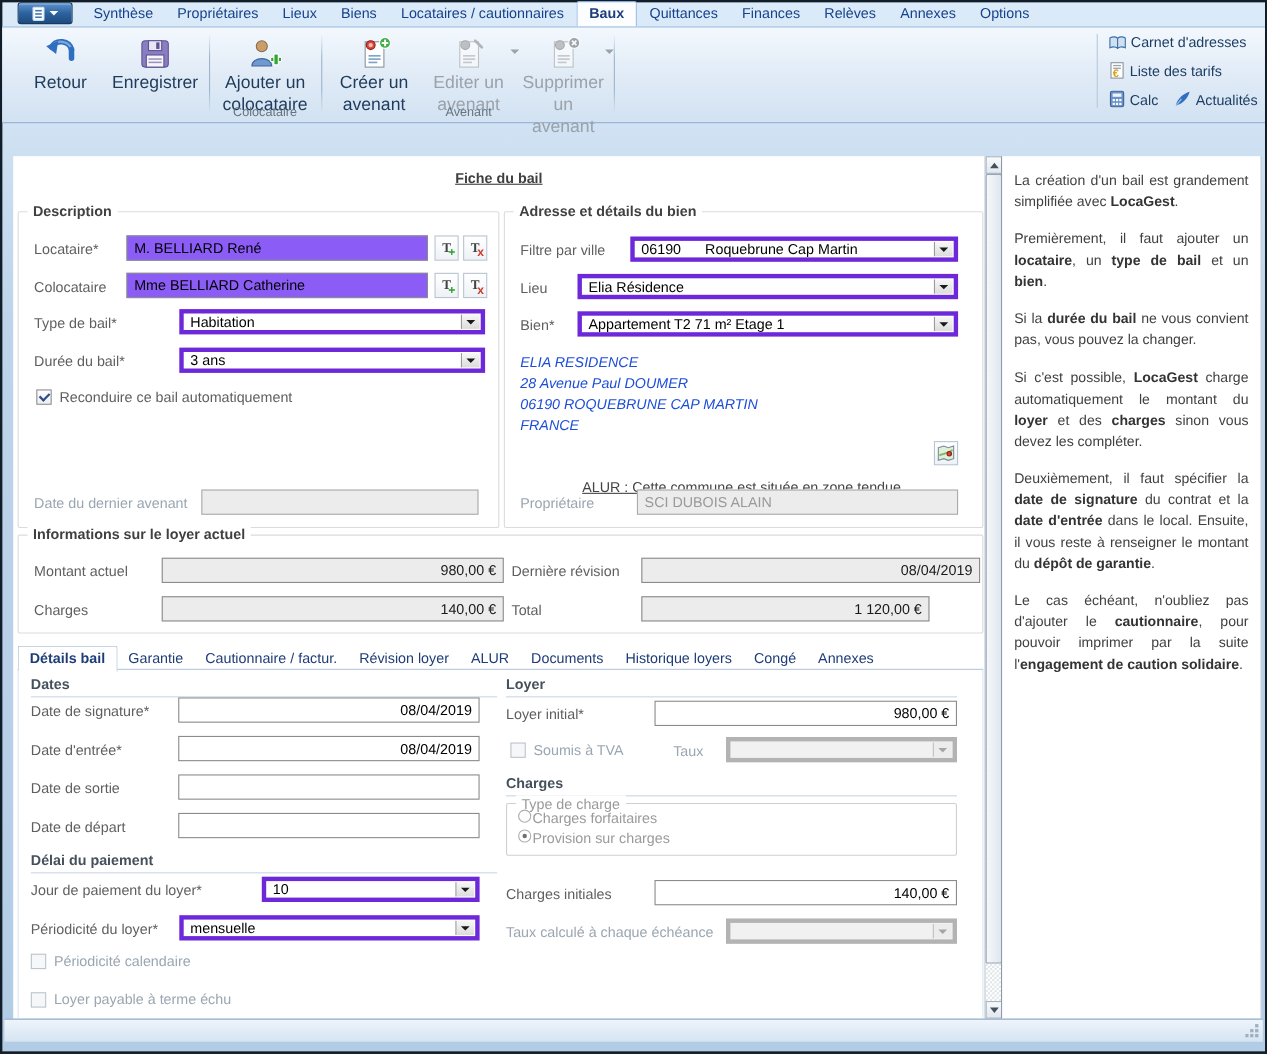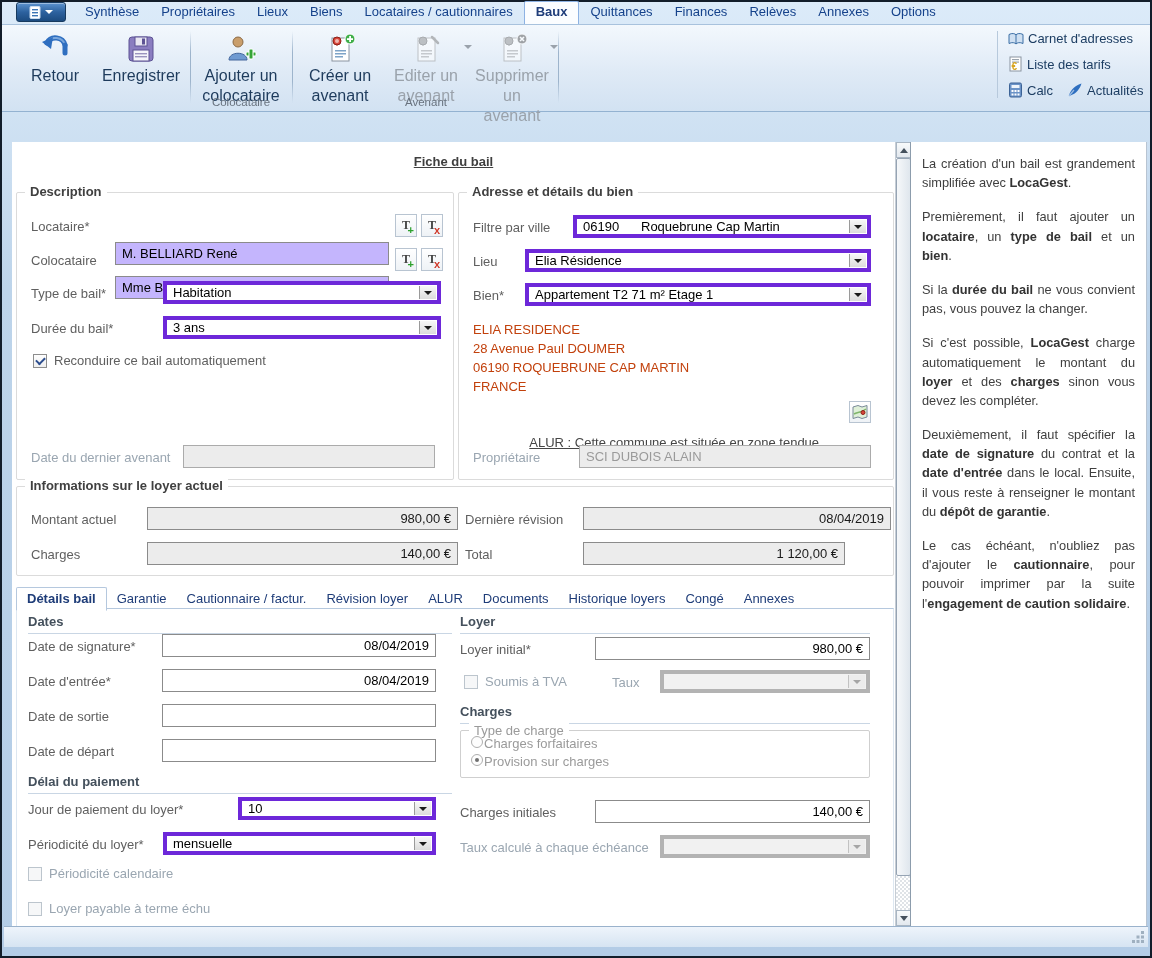--- a/index.html
+++ b/index.html
@@ -47,21 +47,21 @@
   .workspace { position:absolute; left:0; top:140px; width:1148px; height:784px; }
   .main { position:absolute; left:10px; top:0; width:883px; height:784px; background:#fff; overflow:hidden; }
   .page-title { position:absolute; left:0; width:100%; top:12px; text-align:center; font-weight:bold; text-decoration:underline; color:#3f3f3f; }
 
   .fs { position:absolute; border:1px solid #dbdbdb; border-radius:2px; }
   .fs-legend { position:absolute; top:-9px; left:8px; background:#fff; padding:0 5px; font-weight:bold; color:#404040; white-space:nowrap; }
 
   .flabel { position:absolute; color:#5f5f5f; white-space:nowrap; }
   .flabel.dim { color:#9aa6b1; }
   .inp { position:absolute; height:23px; border:1px solid #8b8b8b; background:#fff; display:flex; align-items:center; padding:0 6px; color:#000; }
-  .inp.grayfill { background:#c4b5fd;margin-top:28px; }
+  .inp.grayfill { background:#8b5cf6; }
   .inp.disabled { background:#ececec; border-color:#ababab; color:#9a9a9a; }
   .inp.dark-disabled { background:#ececec; border-color:#8b8b8b; color:#1a1a1a; }
   .inp.right { justify-content:flex-end; }
 
   .dd { position:absolute; height:23px; border:4px solid #6d28d9; background:#fff; display:flex; align-items:center; padding:0 22px 0 6px; color:#000; }
   .dd .arrow { position:absolute; right:1px; top:1px; bottom:1px; width:17px; border-left:1px solid #9a9a9a; background:linear-gradient(#f7f7f7,#dcdcdc); display:flex; align-items:center; justify-content:center; }
   .dd .arrow::after { content:""; width:0; height:0; border-left:4px solid transparent; border-right:4px solid transparent; border-top:4px solid #1a1a1a; }
   .dd.disabled { background:#f1f1f1; border-color:#b3b3b3; color:#9a9a9a; }
   .dd.disabled .arrow { background:#ececec; border-left-color:#c2c2c2; }
   .dd.disabled .arrow::after { border-top-color:#a5a5a5; }
@@ -76,21 +76,21 @@
   .rd { display:flex; align-items:flex-start; gap:1px; color:#9a9a9a; white-space:nowrap; }
   .rd .dot { width:12px; height:12px; border-radius:50%; border:1px solid #aeaeae; background:#fdfdfd; position:relative; flex:none; }
   .rd.selected .dot::after { content:""; position:absolute; inset:3px; border-radius:50%; background:#6f6f6f; }
 
   .tbtn { position:absolute; width:22px; height:23px; border:1px solid #b8c4d1; background:linear-gradient(#ffffff,#eef2f6); display:flex; align-items:center; justify-content:center; font-size:12px; color:#444; }
   .tbtn .t { font-weight:bold; font-family:"Liberation Serif",serif; }
   .tbtn .sub { position:absolute; right:2px; bottom:0px; font-size:11px; font-weight:bold; line-height:1; }
   .tbtn .sub.plus { color:#2ea12e; }
   .tbtn .sub.cross { color:#d03a2b; }
 
-  .addr { position:absolute; color:#c2410c; line-height:1.45; }
+  .addr { position:absolute; color:#1d4ed8; line-height:1.45;font-style:italic; }
   .alur { position:absolute; left:0; width:100%; text-align:center; color:#454545; text-decoration:underline; cursor:default; }
   .mapbtn { position:absolute; width:22px; height:22px; border:1px solid #b8c4d1; background:linear-gradient(#fff,#eef2f6); display:flex; align-items:center; justify-content:center; }
 
   
   .dtabs { position:absolute; left:4px; top:445px; display:flex; align-items:flex-end; }
   .dtab { padding:3px 10px 4px; color:#1e3c78; white-space:nowrap; cursor:default; }
   .dtab.active { font-weight:bold; background:#fff; border:1px solid #b5c8de; border-bottom:1px solid #fff; border-radius:2px 2px 0 0; margin-bottom:-1px; position:relative; z-index:2; }
   .dpanel { position:absolute; left:4px; top:466px; width:878px; height:318px; border-top:1px solid #b5c8de; border-left:1px solid #dde7f1; border-right:1px solid #dde7f1; }
   .sechdr { position:absolute; font-weight:bold; color:#44505c; border-bottom:1px solid #c9d6e4; padding-bottom:4px; }
 

